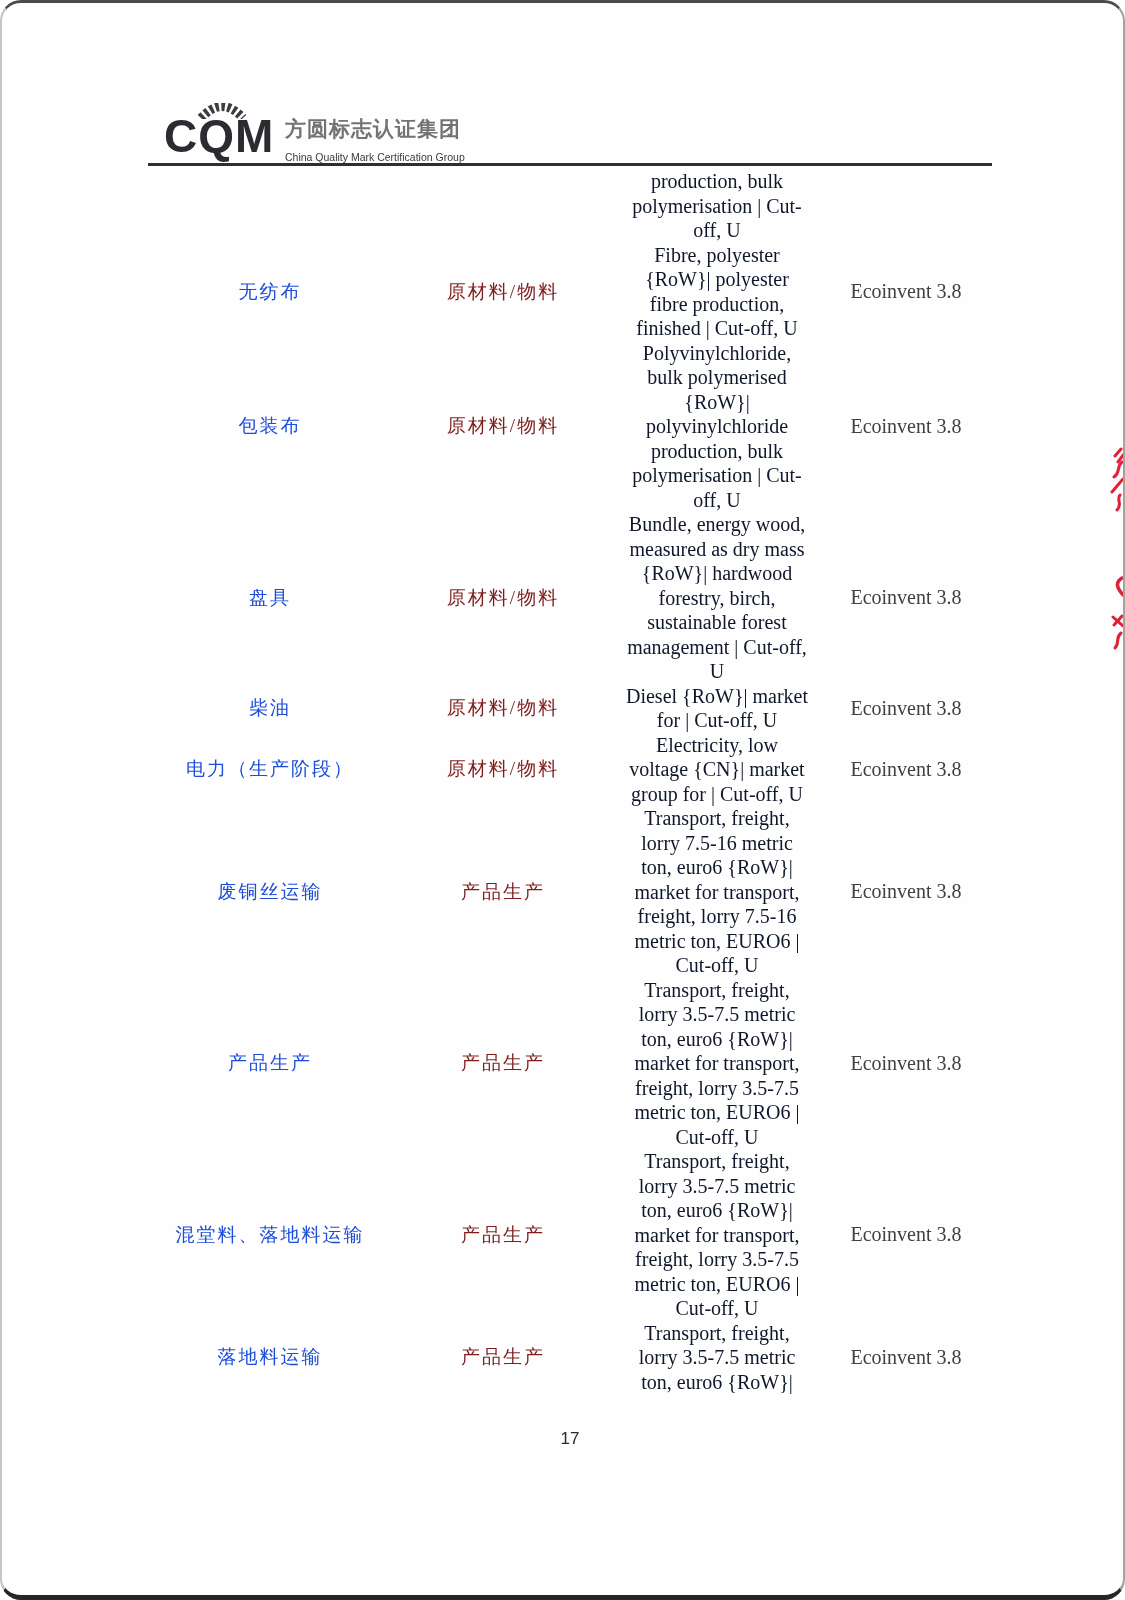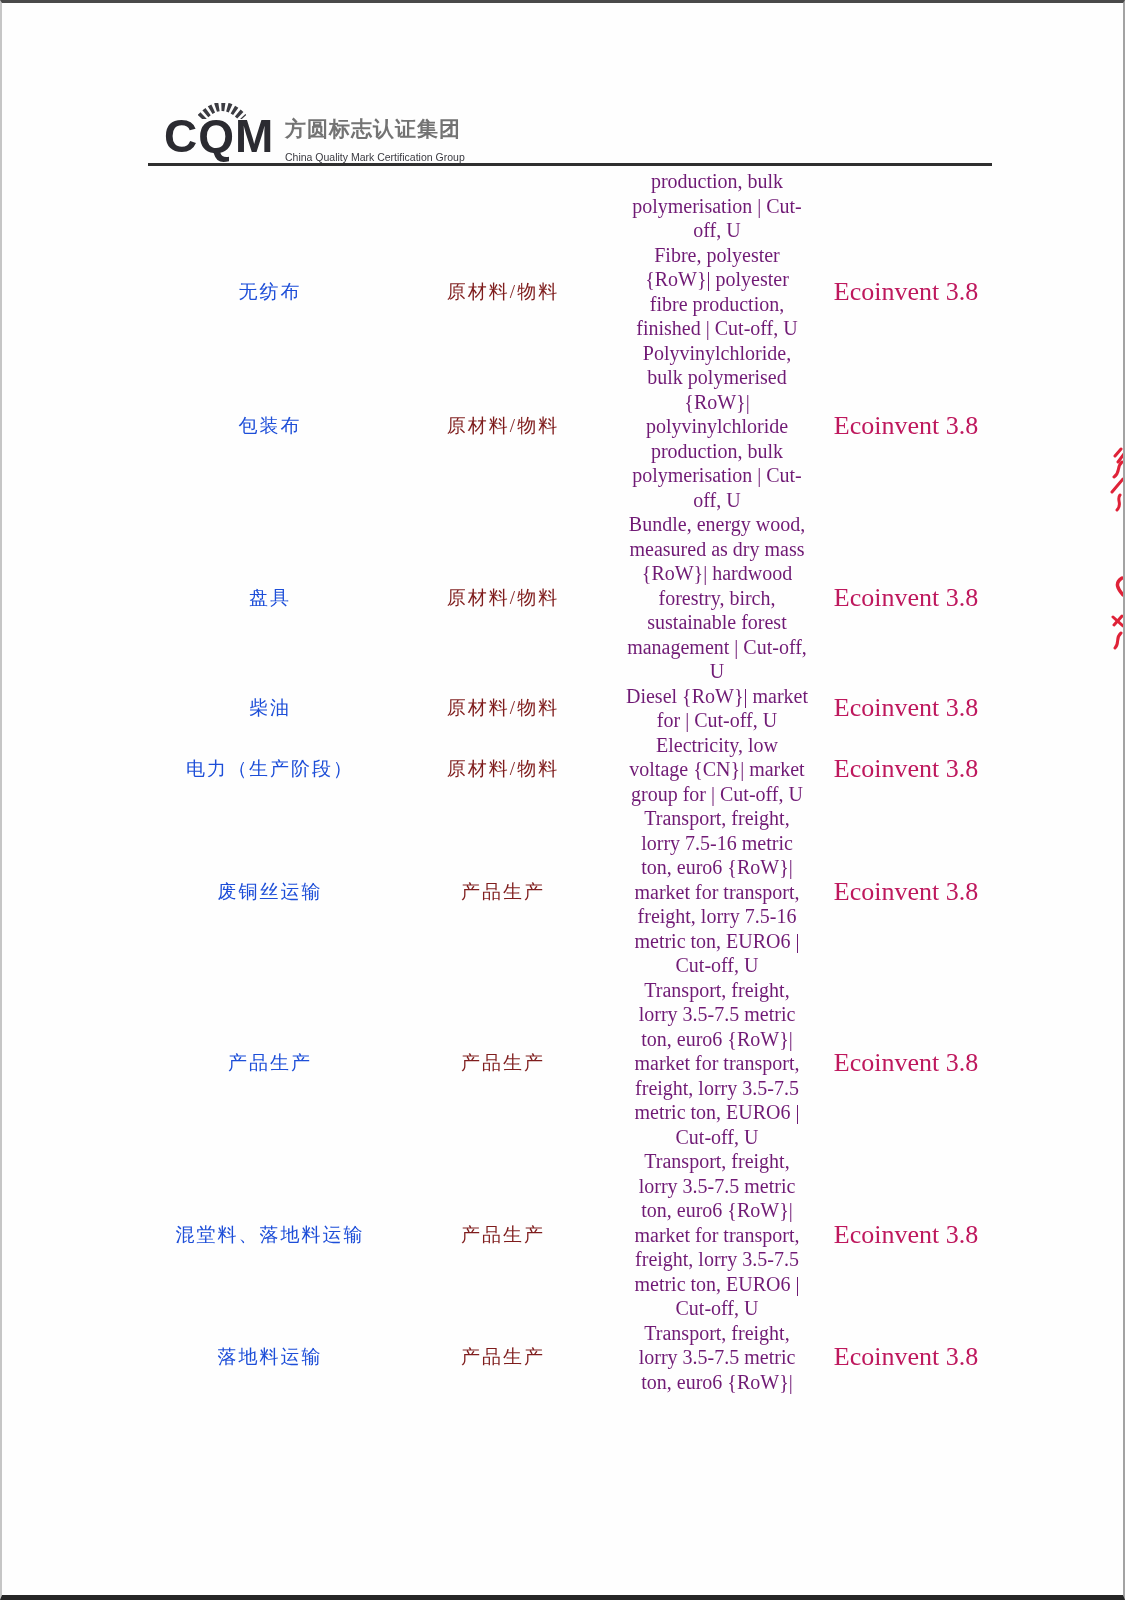--- a/index.html
+++ b/index.html
@@ -8,20 +8,21 @@
     width:1125px;height:1600px;
     box-sizing:border-box;
     background:#fefefe;
     border-top:3px solid #4a4a4a;
     border-bottom:5px solid #262626;
     border-left:2px solid #c6c6c6;
     border-right:2px solid #a3a3a3;
     overflow:hidden;
     font-family:"Liberation Serif","DejaVu Serif",serif;
     color:#1c1c1c;
+    border-radius:21px;
   }
   
   .header{position:absolute;left:146px;top:100px;width:844px;height:66px;}
   .logo{position:absolute;left:16px;top:2px;width:300px;height:58px;}
   .logo-crown{position:absolute;left:34px;top:-2px;width:48px;height:16px;}
   .logo-text{
     position:absolute;left:0;top:8px;
     font-family:"Liberation Sans","DejaVu Sans",sans-serif;
     font-weight:bold;font-size:46px;line-height:1;
     letter-spacing:1px;color:#2b2b31;
@@ -50,25 +51,25 @@
     width:244px;flex:0 0 244px;
     font-size:19px;letter-spacing:2px;color:#1d4ed8;
   }
   .c-cat{
     width:222px;flex:0 0 222px;
     font-size:19px;letter-spacing:2px;color:#7f1d1d;
   }
   .c-proc{
     width:206px;flex:0 0 206px;
     font-size:20px;line-height:24.5px;
-    white-space:pre-line;color:#701a75;
+    white-space:pre-line;color:#0f172a;
   }
   .c-src{
     width:172px;flex:0 0 172px;
-    font-size:26px;color:#be185d;white-space:nowrap;
+    font-size:20px;color:#404040;white-space:nowrap;
   }
   
   .page-number{
     position:absolute;left:146px;top:1426px;width:844px;
     text-align:center;
     font-family:"Liberation Sans","DejaVu Sans",sans-serif;
     font-size:17px;color:#2a2a2a;
   }
   
   .seal-frag{position:absolute;right:-2px;}
@@ -233,14 +234,15 @@
   <div class="seal-frag frag-3">
     <svg width="18" height="38" viewBox="0 0 18 38">
       <g fill="none" stroke-width="3" stroke-linecap="round" stroke="#df2238">
         <path d="M15 3 L7 12"></path>
         <path d="M6 4 L16 13"></path>
         <path d="M14 20 C8 25 13 30 8 35"></path>
       </g>
     </svg>
   </div>
 
+  <div class="page-number">17</div>
 
 </div>
 
 </body></html>

